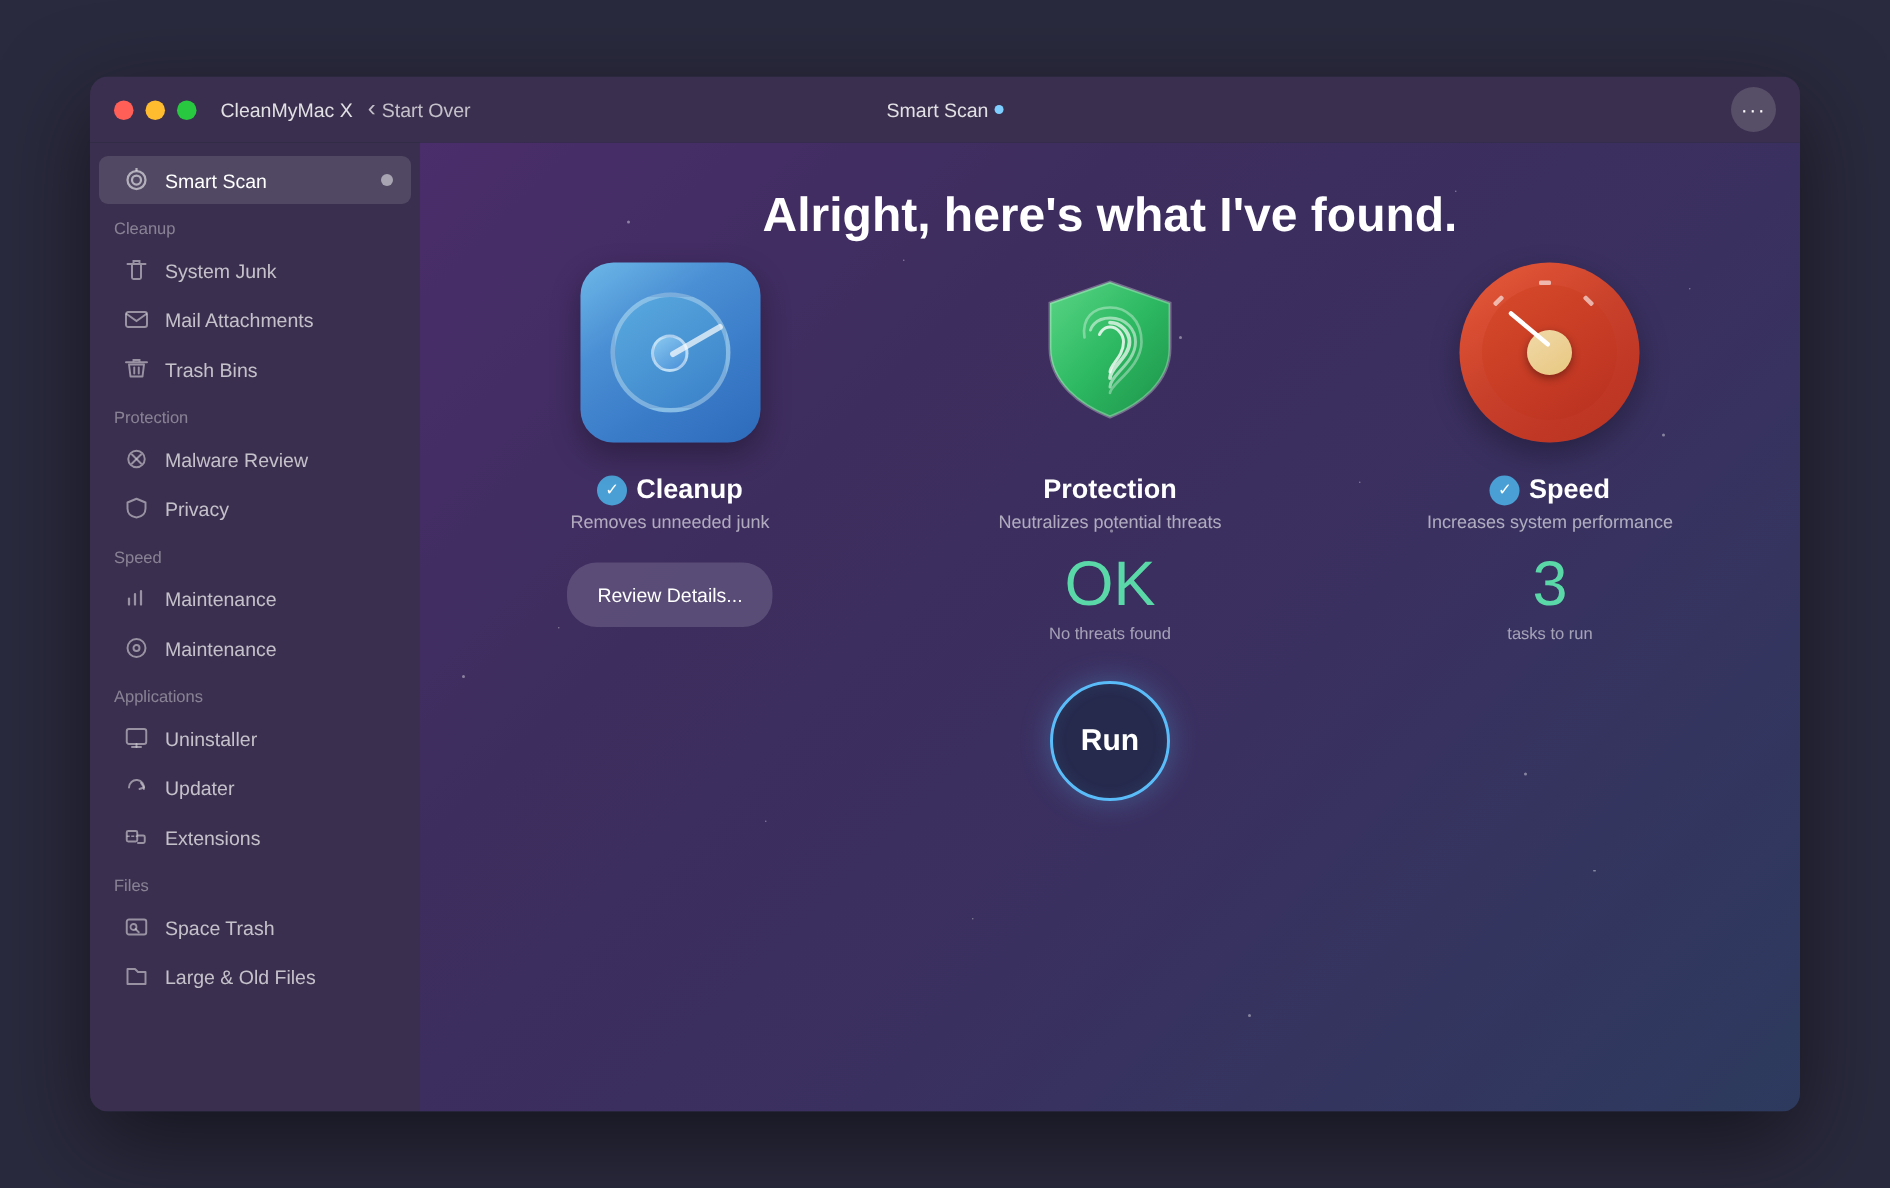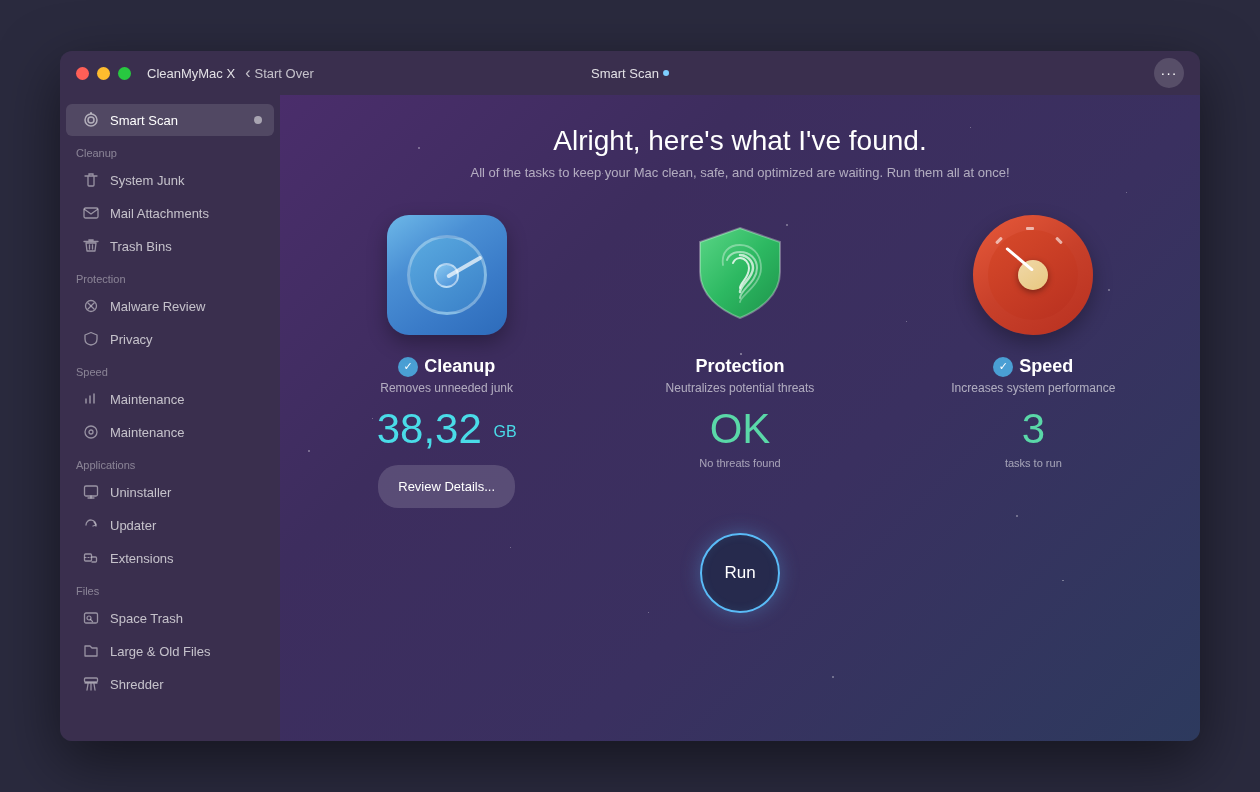--- a/index.html
+++ b/index.html
@@ -189,22 +189,22 @@
       z-index: 1;
       width: 100%;
       display: flex;
       flex-direction: column;
       align-items: center;
       padding-top: 30px;
     }
 
     .headline {
       color: white;
-      font-size: 28px;
-      font-weight: 400;
+      font-size: 32px;
+      font-weight: 700;
       text-align: center;
       margin-bottom: 8px;
     }
     .subheadline {
       color: rgba(255,255,255,0.6);
       font-size: 13px;
       text-align: center;
       margin-bottom: 30px;
     }
 
@@ -400,22 +400,22 @@
       z-index: 1;
       margin-top: 25px;
     }
     .run-btn {
       width: 80px;
       height: 80px;
       border-radius: 50%;
       background: rgba(30,40,70,0.7);
       border: 2px solid #5abcf8;
       color: white;
-      font-size: 17px;
-      font-weight: 400;
+      font-size: 20px;
+      font-weight: 700;
       cursor: pointer;
       display: flex;
       align-items: center;
       justify-content: center;
       box-shadow: 0 0 20px rgba(90,188,248,0.3), inset 0 0 10px rgba(90,188,248,0.1);
     }
   </style>
 </head>
 <body>
 
@@ -584,32 +584,20 @@
 
       <div class="sidebar-item">
         <span class="sidebar-icon">
           <svg width="16" height="16" viewBox="0 0 16 16" fill="none">
             <path d="M2 3h5l2 2h5v8H2V3z" stroke="rgba(255,255,255,0.6)" stroke-width="1.3" stroke-linejoin="round"></path>
           </svg>
         </span>
         <span>Large &amp; Old Files</span>
       </div>
 
-      <div class="sidebar-item">
-        <span class="sidebar-icon">
-          <svg width="16" height="16" viewBox="0 0 16 16" fill="none">
-            <rect x="1.5" y="2" width="13" height="4" rx="1" stroke="rgba(255,255,255,0.6)" stroke-width="1.3"></rect>
-            <line x1="5" y1="8" x2="4" y2="14" stroke="rgba(255,255,255,0.6)" stroke-width="1.3" stroke-linecap="round"></line>
-            <line x1="8" y1="8" x2="8" y2="14" stroke="rgba(255,255,255,0.6)" stroke-width="1.3" stroke-linecap="round"></line>
-            <line x1="11" y1="8" x2="12" y2="14" stroke="rgba(255,255,255,0.6)" stroke-width="1.3" stroke-linecap="round"></line>
-            <line x1="2" y1="7" x2="14" y2="7" stroke="rgba(255,255,255,0.6)" stroke-width="1.3" stroke-linecap="round"></line>
-          </svg>
-        </span>
-        <span>Shredder</span>
-      </div>
 
     </div>
 
     <div class="content">
 
       <div class="stars">
         <div class="star" style="width:2px;height:2px;top:8%;left:15%;"></div>
         <div class="star" style="width:1px;height:1px;top:12%;left:35%;"></div>
         <div class="star" style="width:2px;height:2px;top:20%;left:55%;"></div>
         <div class="star" style="width:1px;height:1px;top:5%;left:75%;"></div>
@@ -621,41 +609,37 @@
         <div class="star" style="width:1px;height:1px;top:70%;left:25%;"></div>
         <div class="star" style="width:1.5px;height:1.5px;top:40%;left:50%;"></div>
         <div class="star" style="width:1px;height:1px;top:15%;left:92%;"></div>
         <div class="star" style="width:2px;height:2px;top:55%;left:3%;"></div>
         <div class="star" style="width:1px;height:1px;top:35%;left:68%;"></div>
         <div class="star" style="width:1.5px;height:1.5px;top:75%;left:85%;"></div>
       </div>
 
       <div class="content-inner">
         <h1 class="headline">Alright, here's what I've found.</h1>
-        <p class="subheadline">All of the tasks to keep your Mac clean, safe, and optimized are waiting. Run them all at once!</p>
 
         <div class="cards">
 
           <div class="card">
             <div class="card-icon-wrap">
               <div class="disk-icon">
                 <div class="disk-inner">
                   <div class="disk-center"></div>
                   <div class="disk-arm"></div>
                 </div>
               </div>
             </div>
             <div class="card-title-row">
               <div class="card-check">✓</div>
               <span class="card-title">Cleanup</span>
             </div>
             <div class="card-subtitle">Removes unneeded junk</div>
-            <div class="card-value cyan">
-              38,32 <span class="card-unit">GB</span>
-            </div>
             <button class="review-btn">Review Details...</button>
           </div>
 
           <div class="card">
             <div class="card-icon-wrap">
               <div class="shield-wrap">
                 <svg class="shield-svg" viewBox="0 0 110 110" fill="none">
                   <defs>
                     <linearGradient id="shieldGrad" x1="0%" y1="0%" x2="100%" y2="100%">
                       <stop offset="0%" style="stop-color:#5de88a"></stop>

